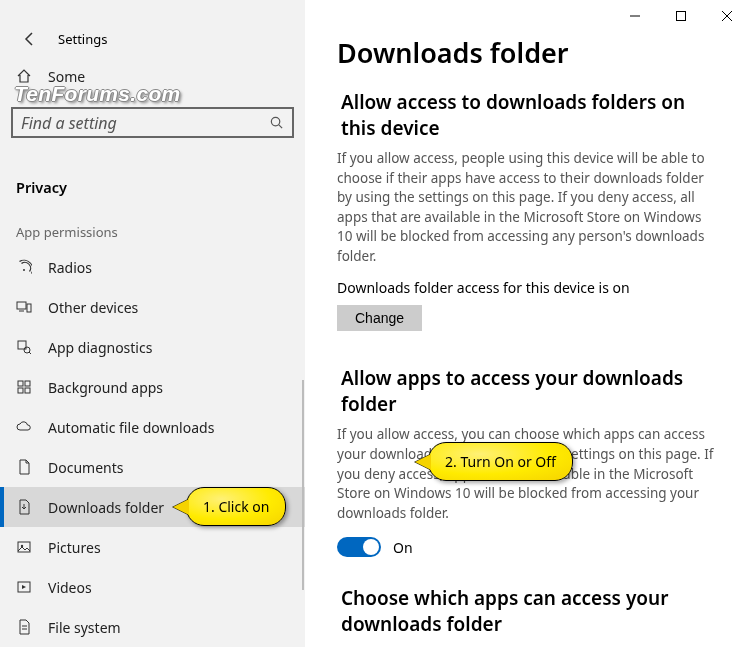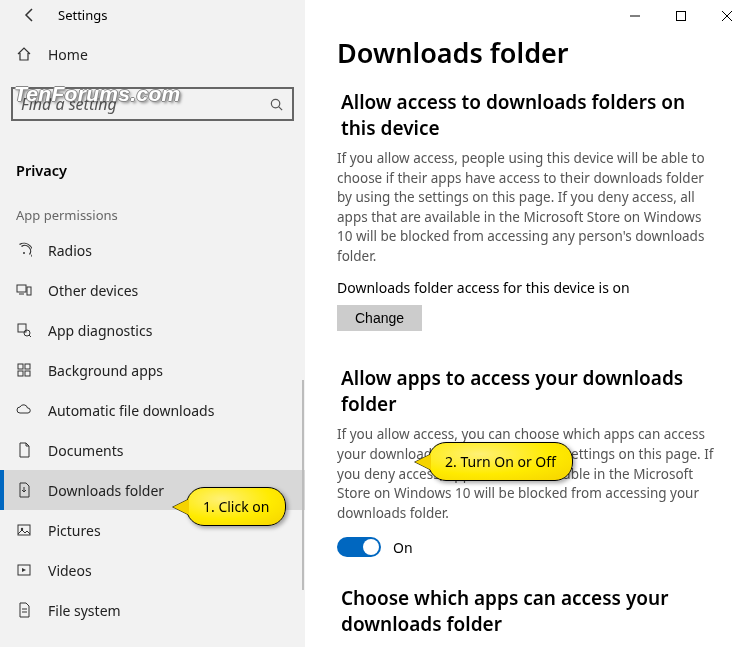--- a/index.html
+++ b/index.html
@@ -14,21 +14,21 @@
     overflow: hidden;
     position: relative;
   }
   .window { display: flex; width: 100%; height: 100%; }
   .sidebar {
     width: 305px;
     background: #f2f2f2;
     display: flex;
     flex-direction: column;
     position: relative;
-    padding-top: 0;
+    padding-top: 24px;
   }
   .topbar {
     display: flex;
     align-items: center;
     gap: 20px;
     padding: 6px 12px 6px 22px;
     font-size: 13px;
   }
   .back-btn { width:16px; height:16px; cursor:pointer; }
   .searchbox {
@@ -142,21 +142,21 @@
       </span>
       <span>Settings</span>
     </div>
 
     <div class="home-row">
       <span class="icon">
         <svg viewBox="0 0 16 16" width="16" height="16">
             <path d="M2 8 L8 2 L14 8 M4 7 V14 H12 V7" stroke="#333" stroke-width="1.2" fill="none"></path>
           </svg>
       </span>
-      <span>Home</span>
+      <span>Some</span>
     </div>
 
     <div class="searchbox">
       <span style="font-style:italic" textcontent="Find a setting">Find a setting</span>
       <span class="icon">
         <svg viewBox="0 0 16 16" width="15" height="15">
             <circle cx="7" cy="7" r="4.5" stroke="#555" stroke-width="1.3" fill="none"></circle>
             <line x1="10.5" y1="10.5" x2="14" y2="14" stroke="#555" stroke-width="1.3"></line>
           </svg>
       </span>

